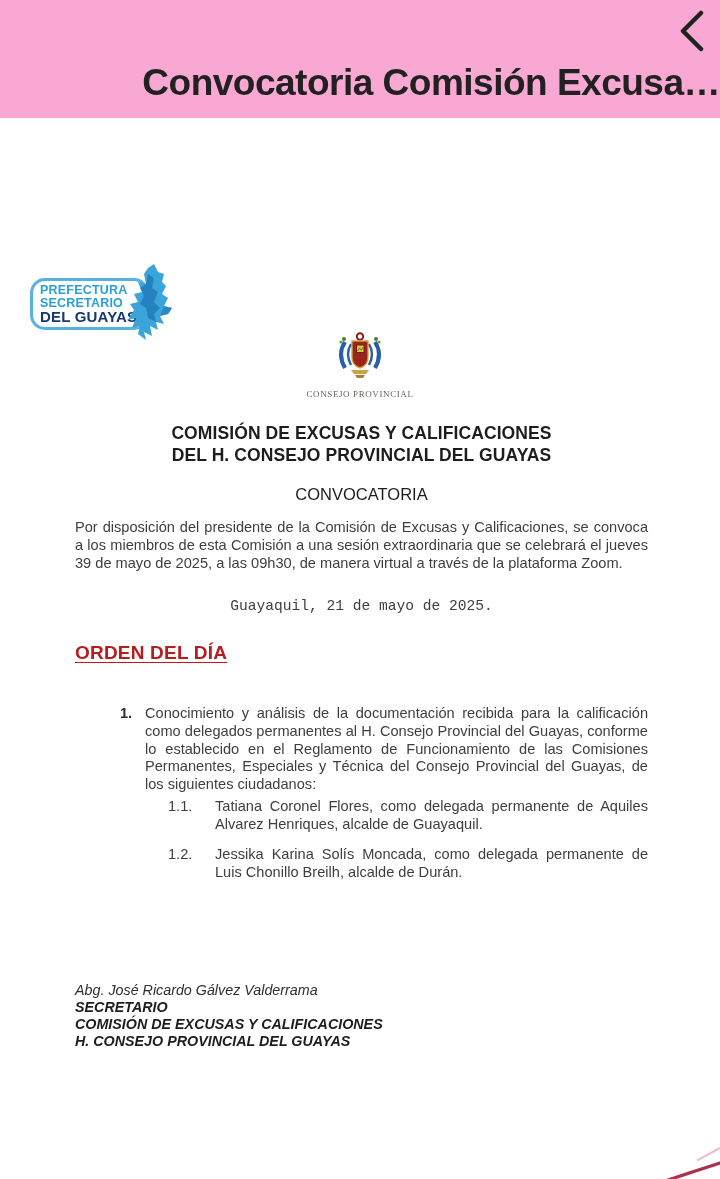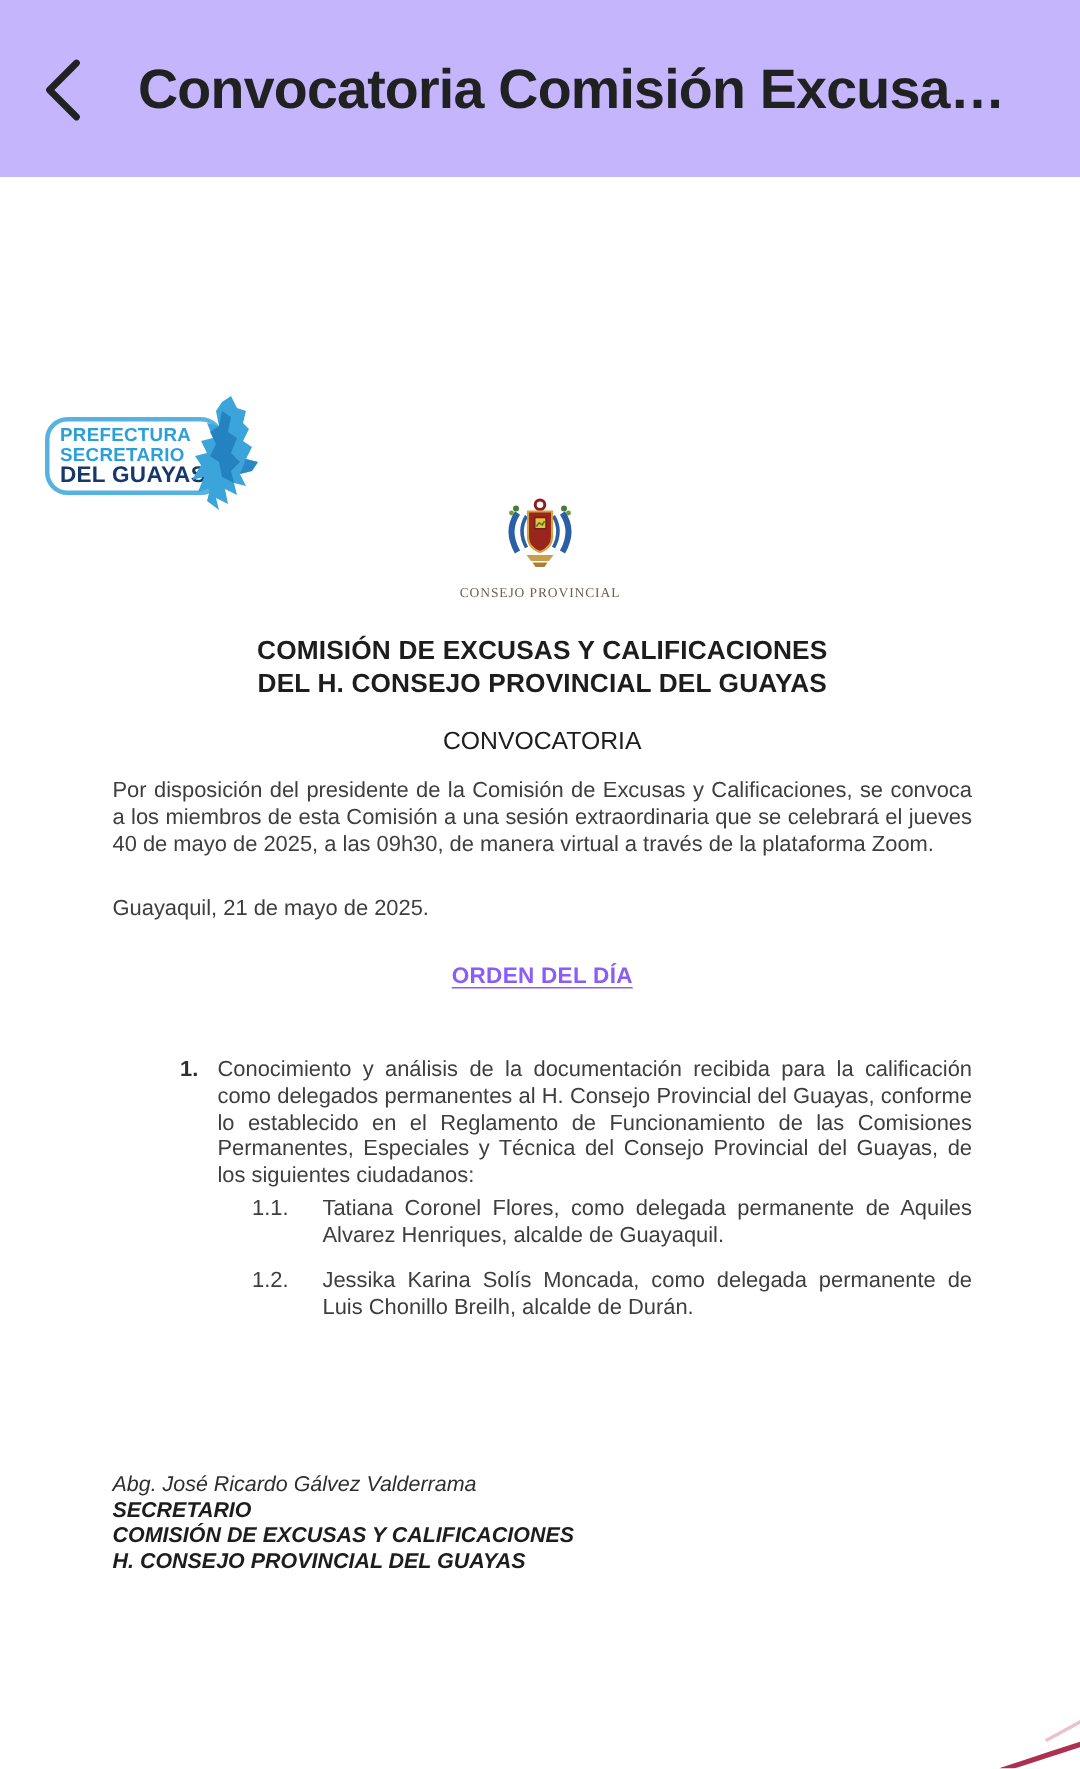--- a/index.html
+++ b/index.html
@@ -7,21 +7,21 @@
     width:720px;height:1179px;
     background:#ffffff;
     overflow:hidden;
     position:relative;
     font-family:"Liberation Sans", sans-serif;
     -webkit-font-smoothing:antialiased;
   }
   
   .app-header{
     position:absolute;left:0;top:0;width:720px;height:118px;
-    background:#c4b5fd;display:flex;align-items:center;
+    background:#f9a8d4;display:flex;align-items:flex-end;flex-direction:column;
   }
   .back-btn{
     width:56px;height:56px;margin-left:14px;margin-top:4px;
     display:flex;align-items:center;justify-content:center;
     background:none;border:none;padding:0;cursor:pointer;
   }
   .app-title{
     font-size:37px;font-weight:700;color:#212121;
     letter-spacing:-0.5px;margin-left:22px;margin-top:2px;
     white-space:nowrap;overflow:hidden;max-width:620px;
@@ -54,24 +54,24 @@
     font-family:"Liberation Serif", serif;
     font-size:8px;color:#6a5f55;letter-spacing:0.4px;line-height:9px;
   }
   
   .titles{position:absolute;left:75px;width:573px;top:422px;text-align:center;
           font-size:17.5px;font-weight:700;color:#1d1d1d;line-height:22px;letter-spacing:0.1px;}
   .convocatoria{position:absolute;left:75px;width:573px;top:485px;text-align:center;
           font-size:16.5px;font-weight:400;color:#1d1d1d;}
   .intro{position:absolute;left:75px;width:573px;top:519px;
           font-size:14.6px;line-height:17.8px;text-align:justify;color:#3e3e3e;}
-  .dateline{position:absolute;left:75px;width:573px;top:598px;text-align:left;
-          font-size:14.6px;color:#3e3e3e;}
-  .agenda{position:absolute;left:75px;width:573px;top:642px;text-align:center;
-          font-size:15px;font-weight:700;color:#8b5cf6;text-decoration:underline;
+  .dateline{position:absolute;left:75px;width:573px;top:598px;text-align:center;
+          font-size:14.6px;color:#3e3e3e;font-family:Liberation Mono, monospace;}
+  .agenda{position:absolute;left:75px;width:573px;top:642px;text-align:left;
+          font-size:19px;font-weight:700;color:#b91c1c;text-decoration:underline;
           text-underline-offset:3px;letter-spacing:0.2px;}
   .item{position:absolute;left:75px;width:573px;display:flex;
           font-size:14.6px;line-height:17.8px;color:#3e3e3e;}
   .item-1{top:705px;padding-left:45px;width:528px;}
   .item-num{font-weight:700;width:25px;flex:0 0 25px;color:#2e2e2e;}
   .item-text{flex:1;text-align:justify;}
   .sub-1{top:798px;padding-left:93px;width:480px;}
   .sub-2{top:846px;padding-left:93px;width:480px;}
   .sub-num{width:47px;flex:0 0 47px;color:#3e3e3e;}
   .sub-text{flex:1;text-align:justify;}
@@ -141,21 +141,21 @@
     <div class="crest-caption1">CONSEJO PROVINCIAL</div>
   </div>
 
   <div class="titles">
     <div>COMISIÓN DE EXCUSAS Y CALIFICACIONES</div>
     <div>DEL H. CONSEJO PROVINCIAL DEL GUAYAS</div>
   </div>
 
   <div class="convocatoria">CONVOCATORIA</div>
 
-  <div class="intro">Por disposición del presidente de la Comisión de Excusas y Calificaciones, se convoca a los miembros de esta Comisión a una sesión extraordinaria que se celebrará el jueves 40 de mayo de 2025, a las 09h30, de manera virtual a través de la plataforma Zoom.</div>
+  <div class="intro">Por disposición del presidente de la Comisión de Excusas y Calificaciones, se convoca a los miembros de esta Comisión a una sesión extraordinaria que se celebrará el jueves 39 de mayo de 2025, a las 09h30, de manera virtual a través de la plataforma Zoom.</div>
 
   <div class="dateline">Guayaquil, 21 de mayo de 2025.</div>
 
   <div class="agenda">ORDEN DEL DÍA</div>
 
   <div class="item item-1">
     <div class="item-num">1.</div>
     <div class="item-text">Conocimiento y análisis de la documentación recibida para la calificación como delegados permanentes al H. Consejo Provincial del Guayas, conforme lo establecido en el Reglamento de Funcionamiento de las Comisiones Permanentes, Especiales y Técnica del Consejo Provincial del Guayas, de los siguientes ciudadanos:</div>
   </div>
 

